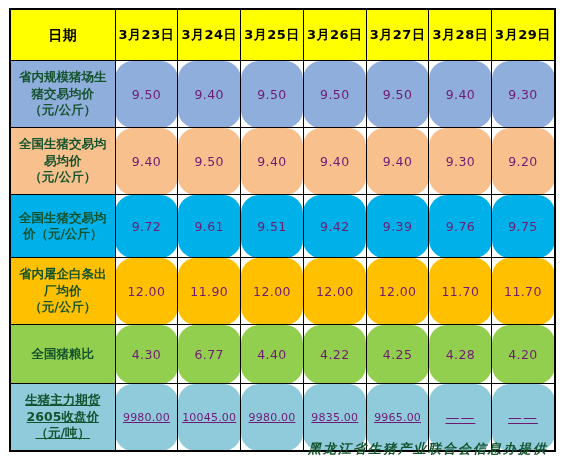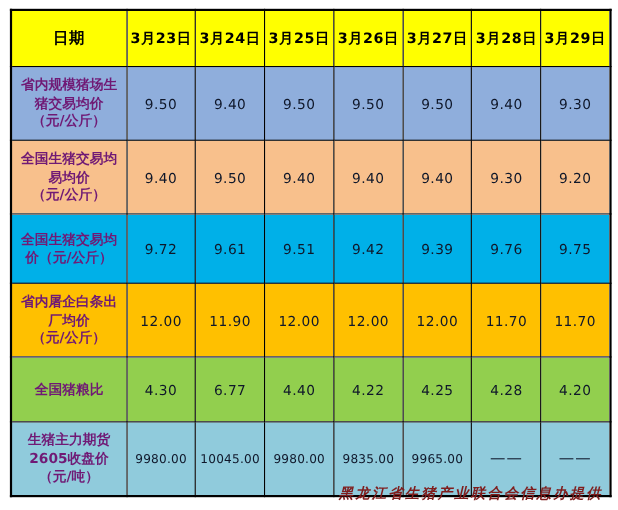--- a/index.html
+++ b/index.html
@@ -49,59 +49,60 @@
     letter-spacing: 0.5px;
   }
   tr.header-row td.label-cell {
     font-size: 14px;
   }
 
   
   td.label-cell {
     font-size: 12.5px;
     font-weight: bold;
-    color: #701a75;
+    color: #14532d;
     line-height: 1.32;
     padding: 0 2px;
   }
   td.label-cell .ln { display: block; white-space: nowrap; }
 
   
   td.value-cell {
     font-size: 12.5px;
     font-weight: normal;
-    color: #0f172a;
+    color: #701a75;
     font-family: "DejaVu Sans", "Liberation Sans", sans-serif;
     letter-spacing: 0.4px;
+    border-radius: 18px;
   }
   td.value-cell.small {
     font-size: 11px;
     letter-spacing: 0.2px;
     margin-left: 44px;
   }
   td.dash { font-size: 14px; letter-spacing: 1px; }
 
   
   tr.row-r0 td { background: #8FAEDC; height: 66px; }
   tr.row-r1 td { background: #F8C08C; height: 66px; }
   tr.row-r2 td { background: #00B0E8; height: 62px; }
   tr.row-r3 td { background: #FFC000; height: 66px; text-align: center; }
   tr.row-r4 td { background: #92CF4E; height: 58px; }
-  tr.row-r5 td { background: #90CBDC; height: 66px; }
+  tr.row-r5 td { background: #90CBDC; height: 66px; text-decoration: underline; }
 
   .footer-note {
     position: absolute;
     left: 0;
     top: 440px;
     width: 548px;
     text-align: right;
     font-size: 13px;
     font-weight: bold;
     font-style: italic;
-    color: #7f1d1d;
+    color: #14532d;
     letter-spacing: 2px;
     font-family: "DejaVu Serif", "Liberation Serif", serif;
   }
 </style>
 </head>
 <body>
 
 <div id="sheet">
 
   <table class="price-table">

